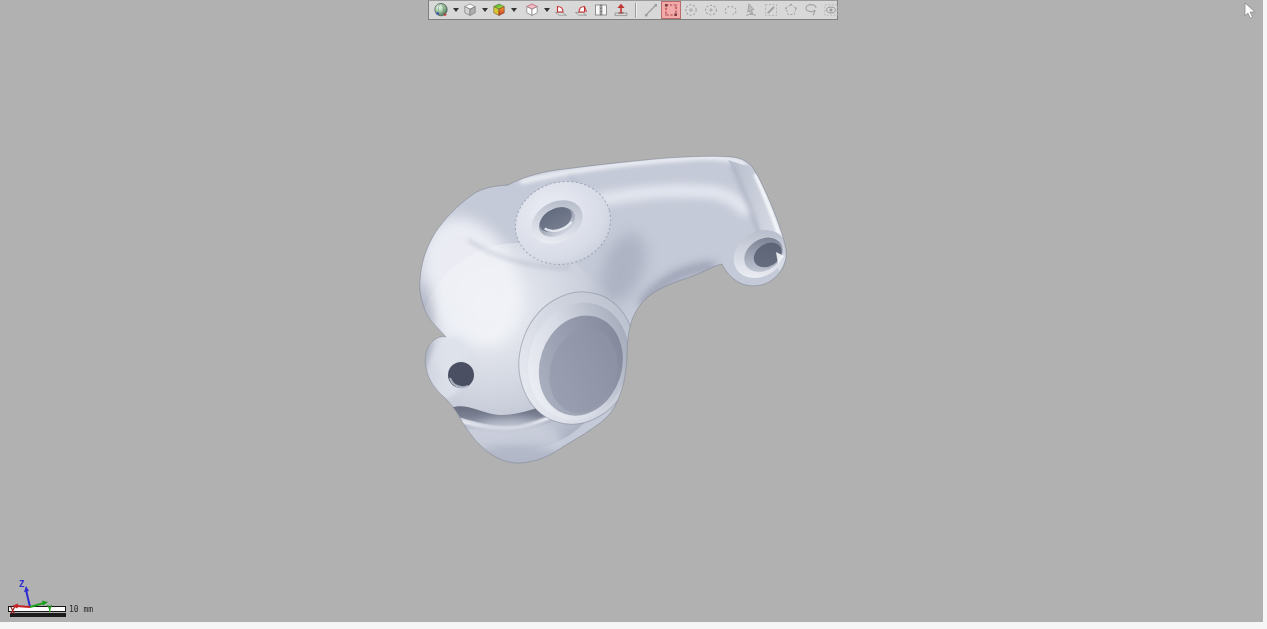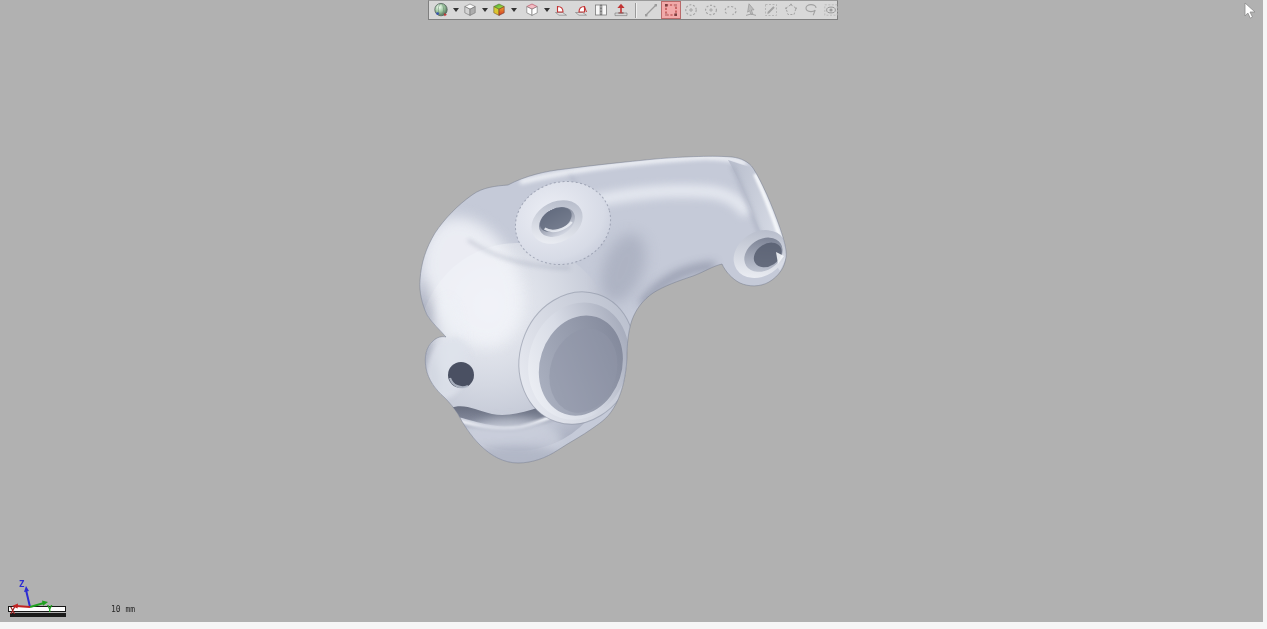--- a/index.html
+++ b/index.html
@@ -30,21 +30,21 @@
   .drop i{display:block;width:0;height:0;border-left:3px solid transparent;border-right:3px solid transparent;border-top:4px solid #333;}
   .tsep{width:0;height:15px;border-left:1px solid #999;border-right:1px solid #efefef;margin:0 4px;flex:0 0 auto;}
   .tgap{width:4px;flex:0 0 auto;}
   .tbtn svg{display:block;}
 
   
   .model-svg{position:absolute;left:410px;top:140px;width:390px;height:330px;}
   .triad-svg{position:absolute;left:4px;top:576px;width:70px;height:46px;z-index:3;}
   .scalebar-white{position:absolute;left:8px;top:606px;width:58px;height:6px;background:#fff;border:1px solid #161616;box-sizing:border-box;z-index:2;}
   .scalebar-black{position:absolute;left:10px;top:613px;width:56px;height:4px;background:#1b1b1b;z-index:2;}
-  .scale-label{position:absolute;left:69px;top:605px;font-family:"DejaVu Sans Mono",monospace;font-size:8px;color:#2a2a2a;z-index:2;letter-spacing:0px;margin-left:42px;}
+  .scale-label{position:absolute;left:69px;top:605px;font-family:"DejaVu Sans Mono",monospace;font-size:8px;color:#2a2a2a;z-index:2;letter-spacing:0px;}
   .cursor{position:absolute;left:1243px;top:2px;z-index:5;}
   .triad-svg text{font-family:"DejaVu Sans Mono",monospace;font-size:9px;font-weight:bold;}
 </style>
 </head>
 <body>
 
 <div class="toolbar">
 
   <button class="tbtn">
     <span>

